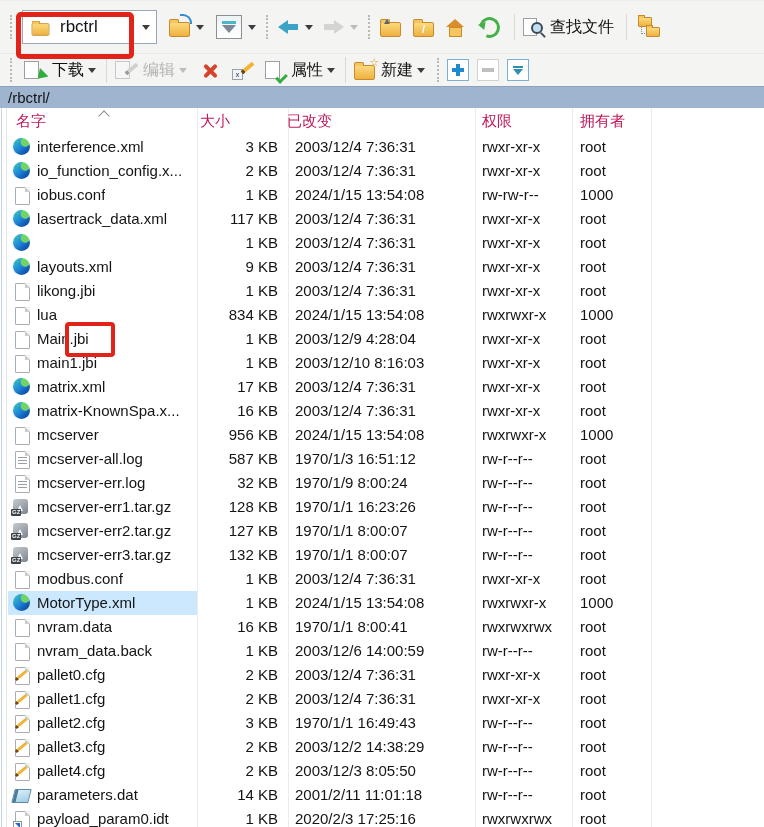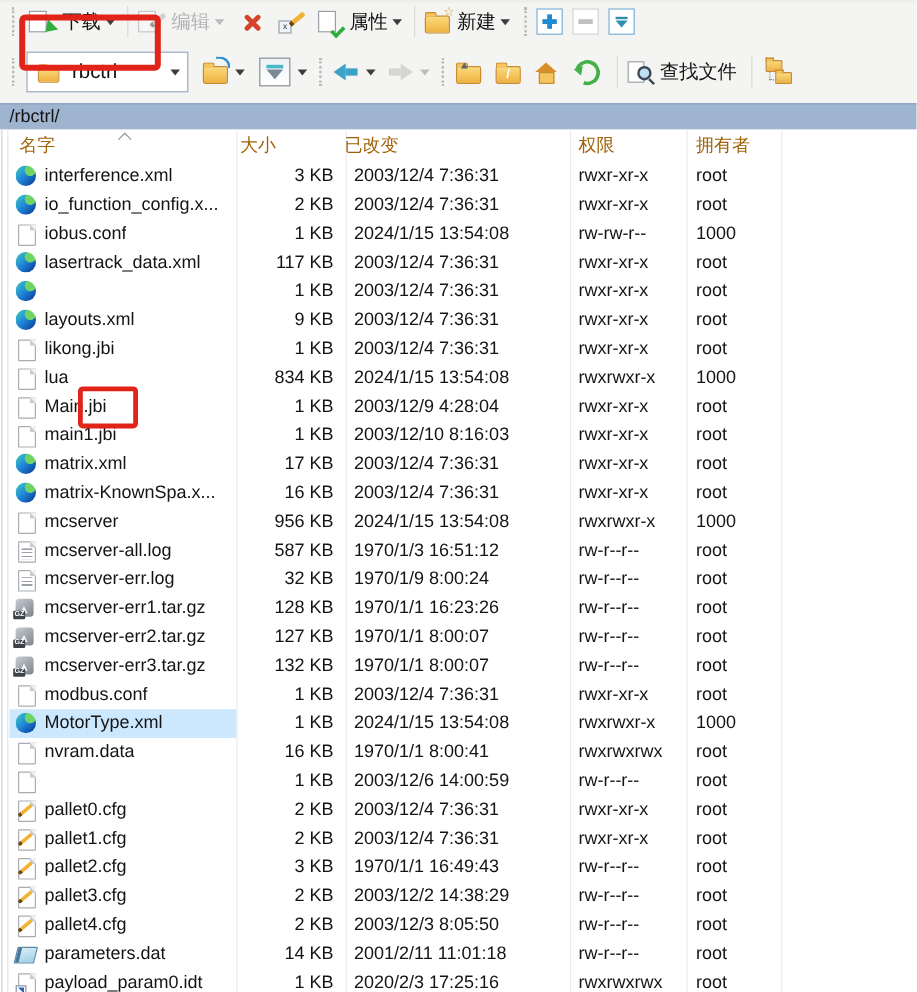--- a/index.html
+++ b/index.html
@@ -114,21 +114,21 @@
   .sq .funbar{width:10px;height:2px;background:#2e8fb0;}
   .sq .fun{border-left-width:5px;border-right-width:5px;border-top-width:6px;}
   
   .pathbar{height:21px;background:#9fb4ce;border-top:1px solid #8ba2bf;
        font-size:15px;line-height:21px;padding-left:8px;color:#131313;}
   
   .list{position:relative;height:722px;background:#fff;}
   .vline{position:absolute;top:0;bottom:0;width:1px;background:#ebebeb;}
   .eline{position:absolute;top:0;bottom:0;width:1px;}
   .lheader{position:relative;height:27px;}
-  .hc{position:absolute;top:0;line-height:27px;font-size:15px;color:#a16207;white-space:nowrap;}
+  .hc{position:absolute;top:0;line-height:27px;font-size:15px;color:#be185d;white-space:nowrap;font-family:Liberation Serif, serif;}
   .h-name{left:16px;} .h-size{left:200px;width:78px;text-align:left;}
   .h-changed{left:287px;} .h-rights{left:482px;} .h-owner{left:580px;}
   .sort{position:absolute;left:100px;top:4px;width:7px;height:7px;
         border-left:1px solid #8a8f94;border-top:1px solid #8a8f94;transform:rotate(45deg);}
   .row{position:relative;height:24px;}
   .sel{position:absolute;left:8px;top:0;width:189px;height:24px;background:#cce8ff;}
   .c{position:absolute;top:0;line-height:24px;font-size:15px;color:#141414;white-space:nowrap;}
   .c.name{left:37px;max-width:158px;overflow:hidden;}
   .c.size{left:200px;width:78px;text-align:right;}
   .c.changed{left:295px;} .c.rights{left:482px;} .c.owner{left:580px;}
@@ -165,79 +165,20 @@
   .rb2{left:65px;top:321px;width:42px;height:27px;border-width:4px;border-radius:4px;}
   
   .ml2{margin-left:2px;}.ml4{margin-left:4px;}.ml6{margin-left:6px;}.ml8{margin-left:8px;}
   .ml10{margin-left:10px;}.ml12{margin-left:12px;}
 </style>
 </head>
 <body>
 
 <div class="app">
 
-  <div class="tb tb2">
-    <span class="grip"></span>
-    <button class="tbtn ml6">
-      <span class="dl">
-          <span class="pg2"></span>
-          <span class="ar"></span>
-        </span>
-      <span>下载</span>
-    </button>
-    <span class="dd ml2"></span>
-    <span class="sep ml10"></span>
-    <button class="tbtn dis ml6">
-      <span class="edit">
-          <span class="pg2 dis"></span>
-          <span class="pen gray"></span>
-        </span>
-      <span>编辑</span>
-    </button>
-    <span class="dd dis ml2"></span>
-    <button class="tbtn ml12">
-        <span class="xdel"></span>
-      </button>
-    <button class="tbtn ml8">
-      <span class="ren">
-          <span class="bx">x</span>
-          <span class="pen"></span>
-        </span>
-    </button>
-    <button class="tbtn ml6">
-      <span class="props">
-          <span class="pg2"></span>
-          <span class="chk"></span>
-        </span>
-      <span>属性</span>
-    </button>
-    <span class="dd ml2"></span>
-    <span class="sep ml10"></span>
-    <button class="tbtn ml6">
-      <span class="fold newfold">
-          <span class="star">☆</span>
-        </span>
-      <span>新建</span>
-    </button>
-    <span class="dd ml2"></span>
-    <span class="grip ml12"></span>
-    <button class="sq ml4">
-        <span class="plus"></span>
-      </button>
-    <button class="sq dis ml8">
-        <span class="minus"></span>
-      </button>
-    <button class="sq ml8">
-      <span style="display:flex;flex-direction:column;align-items:center;">
-          <span class="funbar"></span>
-          <span class="fun blue"></span>
-        </span>
-    </button>
-  </div>
-
   <div class="tb tb1">
     <span class="grip"></span>
     <div class="combo">
       <span class="fold small"></span>
       <span class="combo-text">rbctrl</span>
       <span class="dd" style="margin-right:6px;"></span>
     </div>
     <button class="tbtn ml10">
         <span class="fold openfold"></span>
       </button>
@@ -284,20 +225,79 @@
     </button>
     <span class="sep ml10"></span>
     <button class="tbtn ml6">
       <span class="tree">
           <span class="mfold f1"></span>
           <span class="mfold f2"></span>
         </span>
     </button>
   </div>
 
+  <div class="tb tb2">
+    <span class="grip"></span>
+    <button class="tbtn ml6">
+      <span class="dl">
+          <span class="pg2"></span>
+          <span class="ar"></span>
+        </span>
+      <span>下载</span>
+    </button>
+    <span class="dd ml2"></span>
+    <span class="sep ml10"></span>
+    <button class="tbtn dis ml6">
+      <span class="edit">
+          <span class="pg2 dis"></span>
+          <span class="pen gray"></span>
+        </span>
+      <span>编辑</span>
+    </button>
+    <span class="dd dis ml2"></span>
+    <button class="tbtn ml12">
+        <span class="xdel"></span>
+      </button>
+    <button class="tbtn ml8">
+      <span class="ren">
+          <span class="bx">x</span>
+          <span class="pen"></span>
+        </span>
+    </button>
+    <button class="tbtn ml6">
+      <span class="props">
+          <span class="pg2"></span>
+          <span class="chk"></span>
+        </span>
+      <span>属性</span>
+    </button>
+    <span class="dd ml2"></span>
+    <span class="sep ml10"></span>
+    <button class="tbtn ml6">
+      <span class="fold newfold">
+          <span class="star">☆</span>
+        </span>
+      <span>新建</span>
+    </button>
+    <span class="dd ml2"></span>
+    <span class="grip ml12"></span>
+    <button class="sq ml4">
+        <span class="plus"></span>
+      </button>
+    <button class="sq dis ml8">
+        <span class="minus"></span>
+      </button>
+    <button class="sq ml8">
+      <span style="display:flex;flex-direction:column;align-items:center;">
+          <span class="funbar"></span>
+          <span class="fun blue"></span>
+        </span>
+    </button>
+  </div>
+
   <div class="pathbar">
     <span>/rbctrl/</span>
   </div>
 
   <div class="list">
     <span class="eline" style="left:1px;background:#c8d4e2;"></span>
     <span class="eline" style="left:6px;background:#e6e6e6;"></span>
     <span class="vline" style="left:197px;"></span>
     <span class="vline" style="left:288px;"></span>
     <span class="vline" style="left:475px;"></span>
@@ -483,20 +483,21 @@
         <div class="row">
           <span class="ficon ic-doc"></span>
           <span class="c name">nvram.data</span>
           <span class="c size">16 KB</span>
           <span class="c changed">1970/1/1 8:00:41</span>
           <span class="c rights">rwxrwxrwx</span>
           <span class="c owner">root</span>
         </div>
         <div class="row">
           <span class="ficon ic-doc"></span>
+          <span class="c name">nvram_data.back</span>
           <span class="c size">1 KB</span>
           <span class="c changed">2003/12/6 14:00:59</span>
           <span class="c rights">rw-r--r--</span>
           <span class="c owner">root</span>
         </div>
         <div class="row">
           <span class="ficon ic-cfg">
             <i class="pen"></i>
           </span>
           <span class="c name">pallet0.cfg</span>

